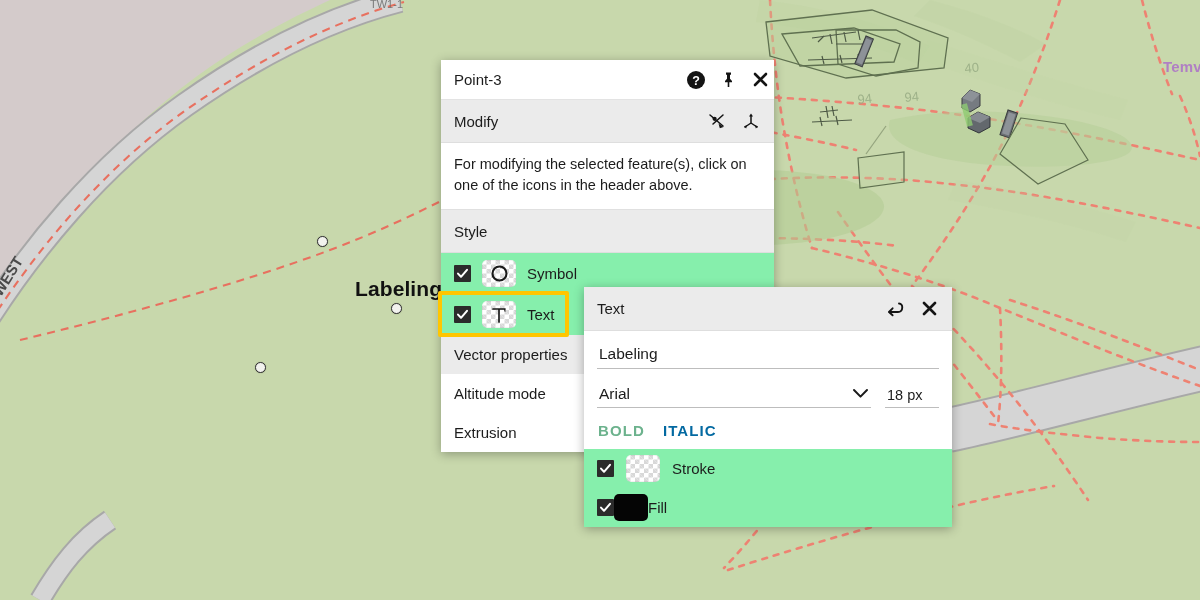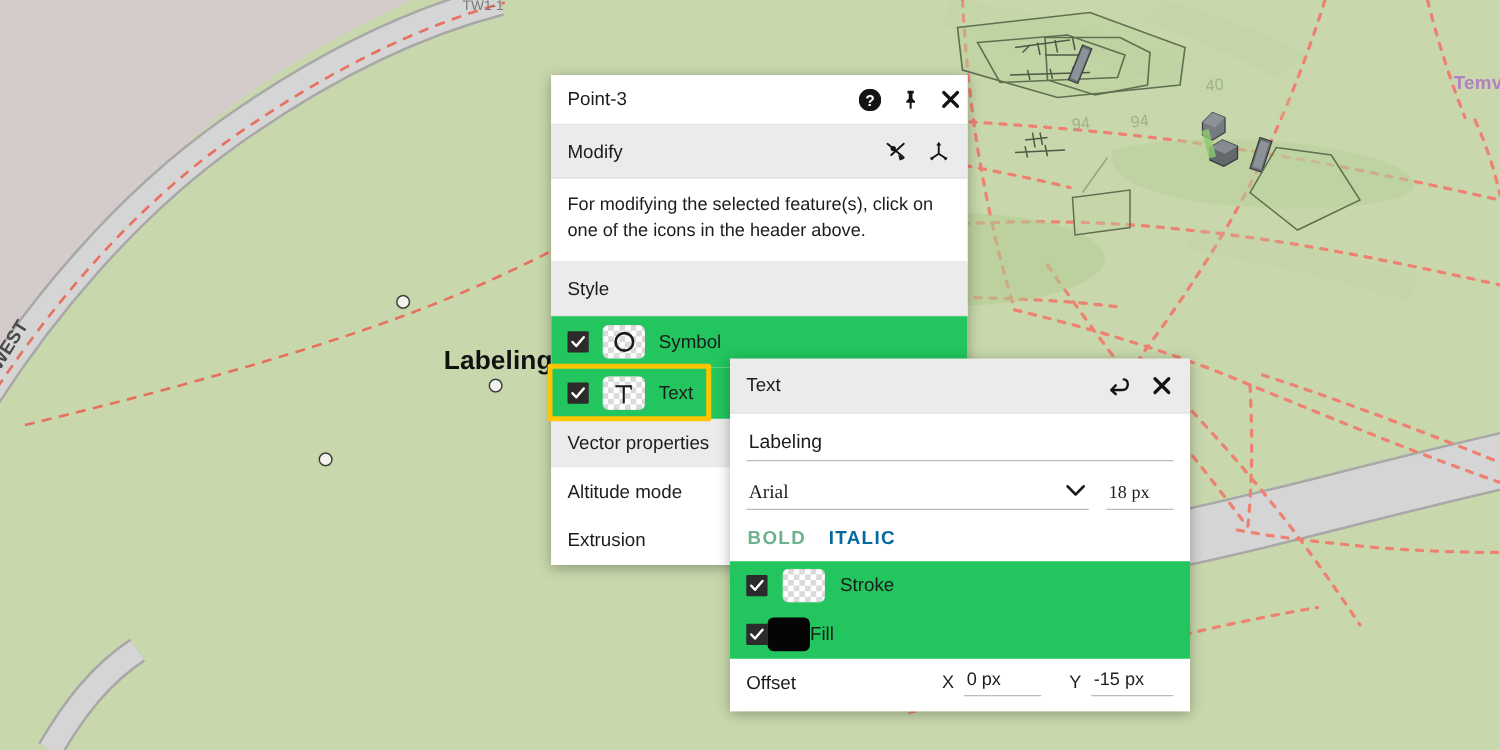--- a/index.html
+++ b/index.html
@@ -93,21 +93,21 @@
     font-size: 14.5px; line-height: 1.45; color: #1c1c1c;
     background: #fff;
     border-bottom: 1px solid #e0e0e0;
   }
 
   .style-row {
     display: flex; align-items: center;
     height: 41px;
     padding: 0 13px;
     gap: 11px;
-    background: #22c55e;
+    background: #86efac;
     position: relative;
   }
   .style-row .rl { font-size: 15px; color: #1c1c1c; }
 
   
   .cbx {
     width: 17px; height: 17px;
     background: #2b2b2b;
     border-radius: 1px;
     display: inline-flex; align-items: center; justify-content: center;
@@ -446,21 +446,21 @@
         </span>
       </div>
     </div>
 
     <div class="field-row" style="padding-top:11px;">
       <div class="ui-wrap">
         <input class="underline-input" type="text" value="Labeling" style="">
       </div>
     </div>
 
-    <div class="field-row" style="padding-top:13px;font-family:Liberation Serif, serif;">
+    <div class="field-row" style="padding-top:13px;">
       <div class="select-wrap">
         <span class="sv">Arial</span>
         <span>
           <svg width="17" height="11" viewBox="0 0 17 11">
               <path d="M2 2 L8.5 8.6 L15 2" stroke="#1a1a1a" stroke-width="2" fill="none" stroke-linecap="round" stroke-linejoin="round"></path>
             </svg>
         </span>
       </div>
       <div class="ui-wrap small">
         <div class="numfield" style="width:auto;">18 px</div>
@@ -485,23 +485,15 @@
     <div class="style-row" style="height:39px; gap:0;">
       <span class="cbx">
         <svg width="13" height="13" viewBox="0 0 13 13">
             <path d="M2 6.6 L5 9.8 L11 2.8" stroke="#fff" stroke-width="2" fill="none" stroke-linecap="round" stroke-linejoin="round"></path>
           </svg>
       </span>
       <span class="swatch solid" style="background-color:#050505;"></span>
       <span class="rl">Fill</span>
     </div>
 
-    <div class="offset-row">
-      <span class="olab">Offset</span>
-      <span class="spacer"></span>
-      <span class="ax">X</span>
-      <span class="numfield">0 px</span>
-      <span class="ax" style="margin-left:22px;">Y</span>
-      <span class="numfield wide">-15 px</span>
-    </div>
   </div>
 
 </div>
 
 </body></html>

